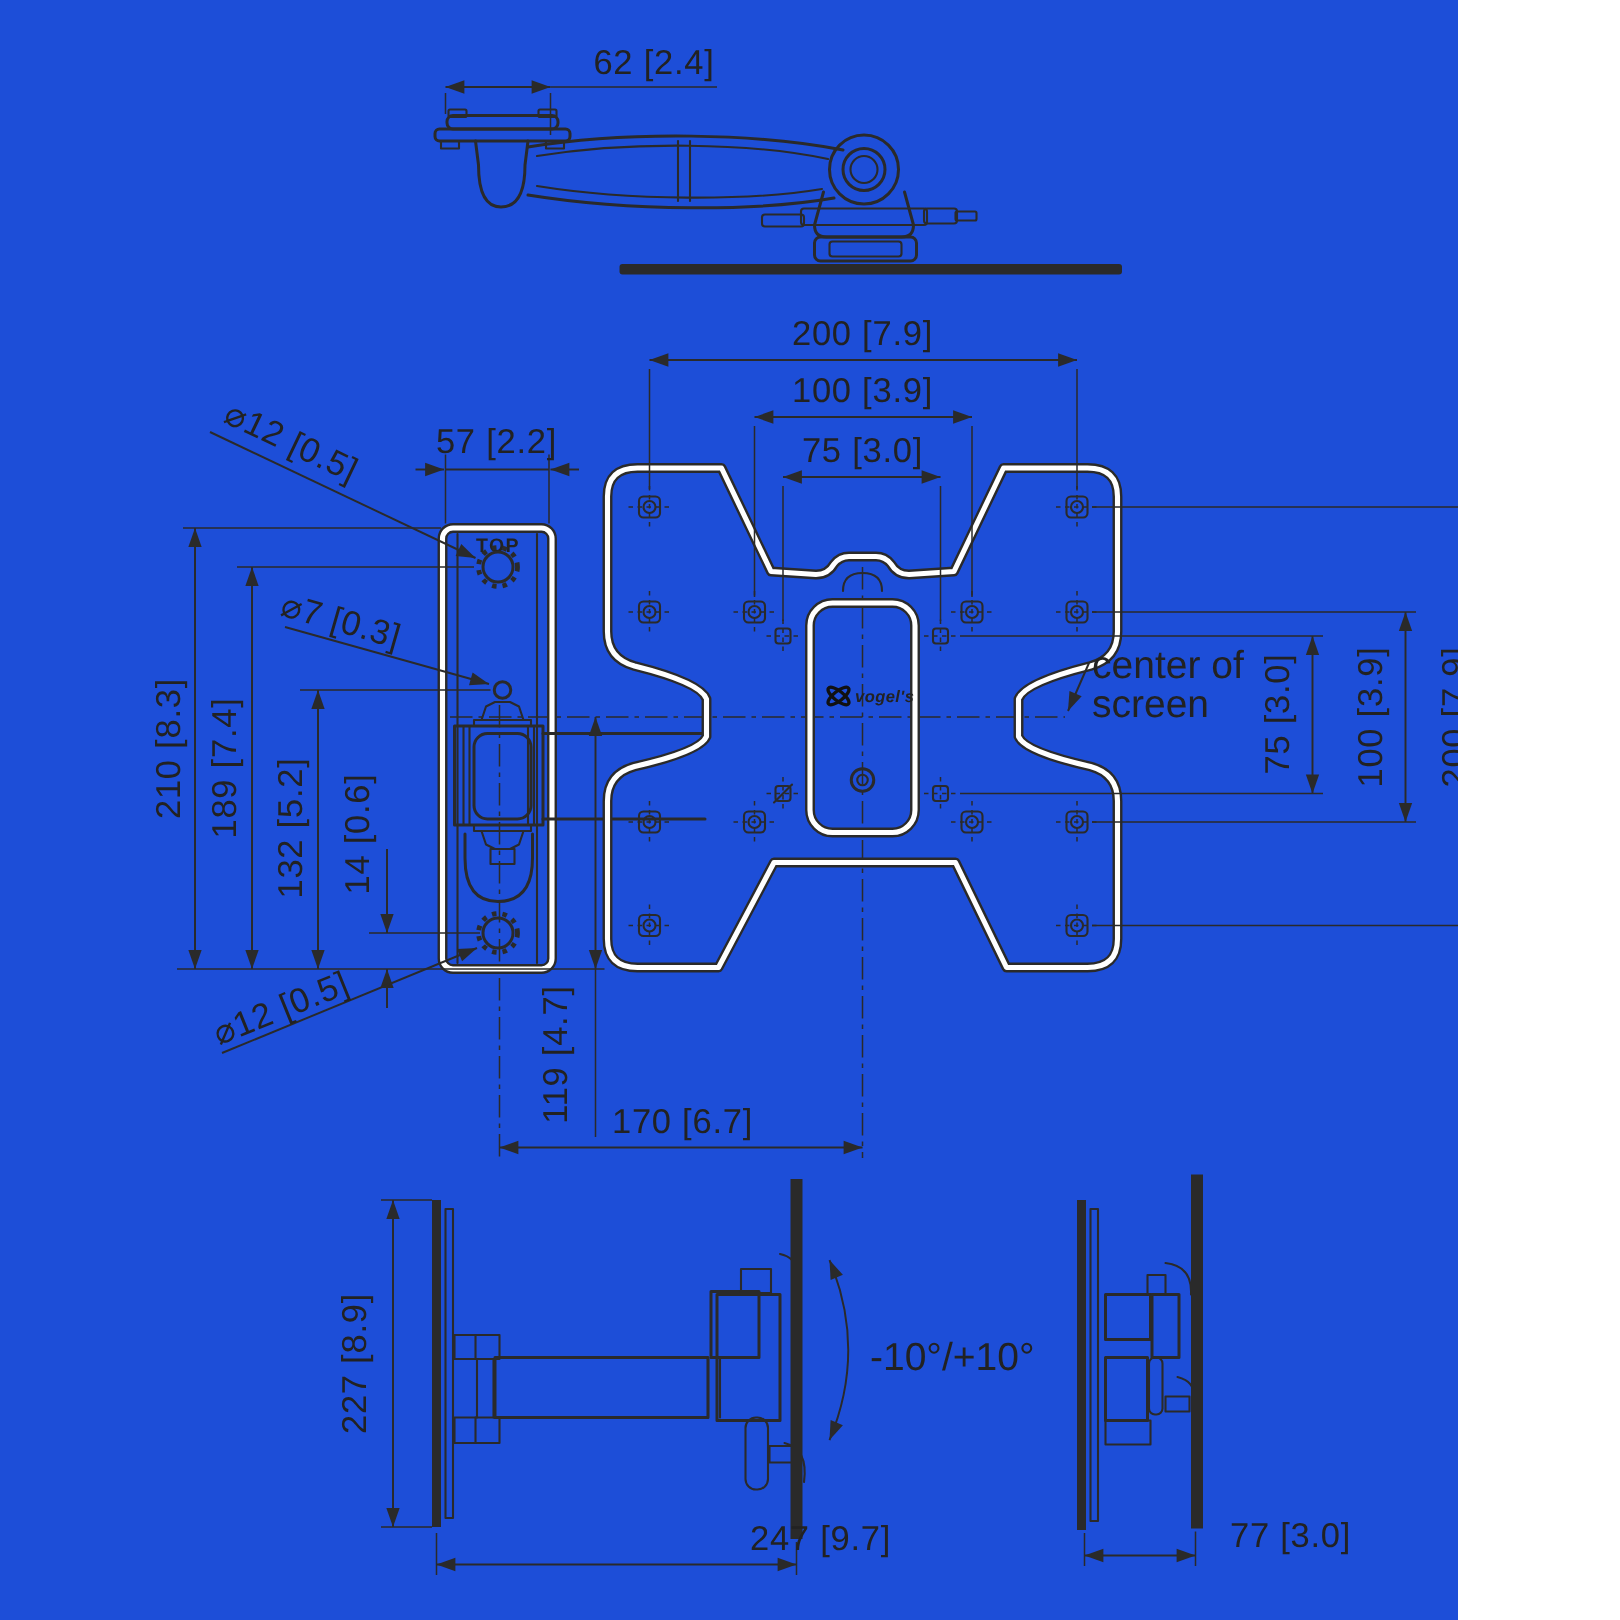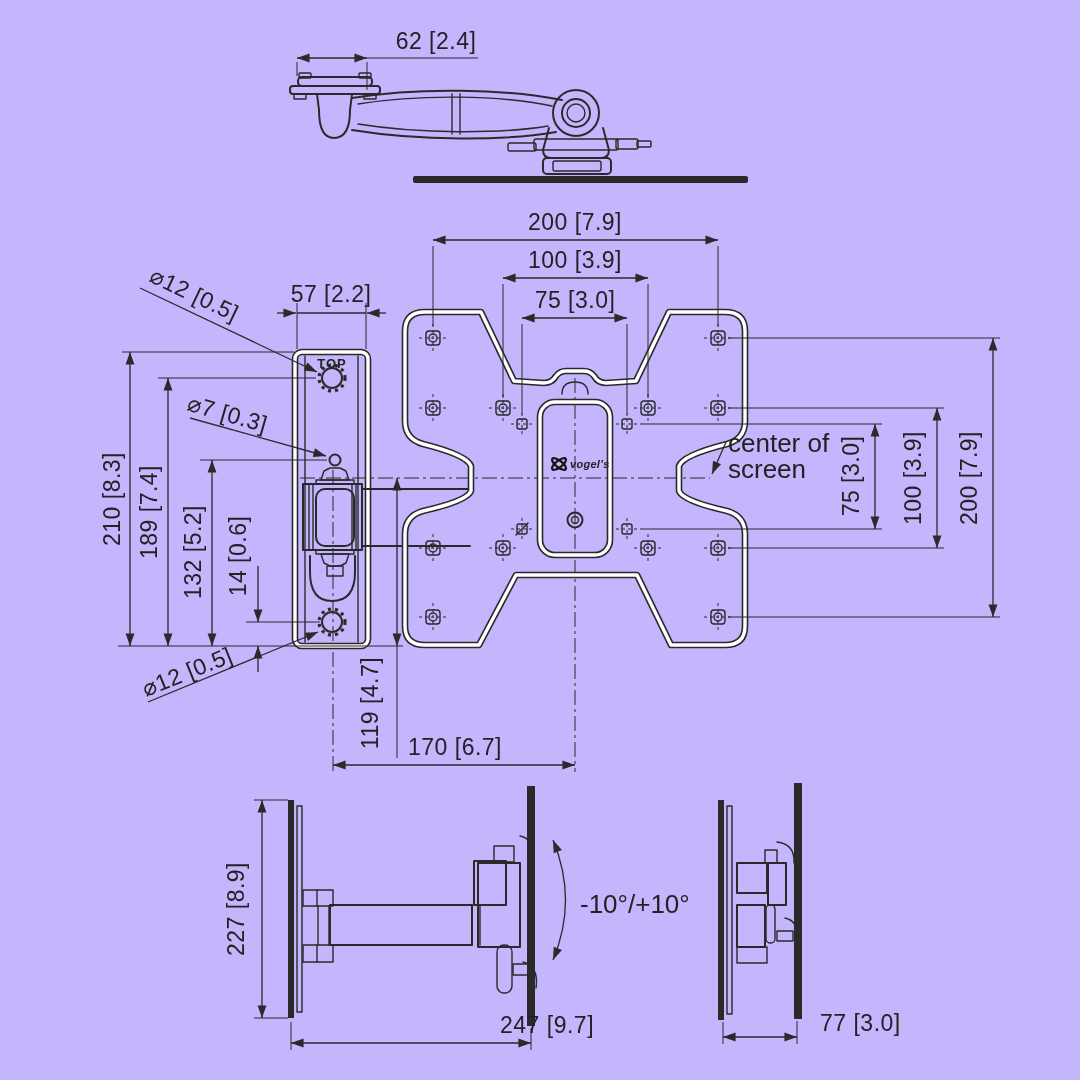--- a/index.html
+++ b/index.html
@@ -1,16 +1,16 @@
 <!DOCTYPE html>
 <html><head>
 <meta charset="utf-8">
 <style>
   html,body { margin:0; padding:0; background:#ffffff; }
-  .canvas { position:relative; width:1080px; height:1080px; background:#c4b5fd; overflow:hidden; }
+  .canvas { position:relative; width:972px; height:1080px; background:#1d4ed8; overflow:hidden; }
   svg { display:block; }
   
   .ol   { stroke:#2a2a2a; stroke-width:2;   fill:none; stroke-linejoin:round; stroke-linecap:round; }
   .ol15 { stroke:#2a2a2a; stroke-width:1.4; fill:none; stroke-linejoin:round; stroke-linecap:round; }
   
   .dblo { stroke:#2a2a2a; stroke-width:6.6; fill:none; stroke-linejoin:round; }
   .dbli { stroke:#ffffff; stroke-width:3.4; fill:none; stroke-linejoin:round; }
   
   .dim { stroke:#2a2a2a; stroke-width:1.3; fill:none; }
   .ext { stroke:#2a2a2a; stroke-width:1;   fill:none; }

